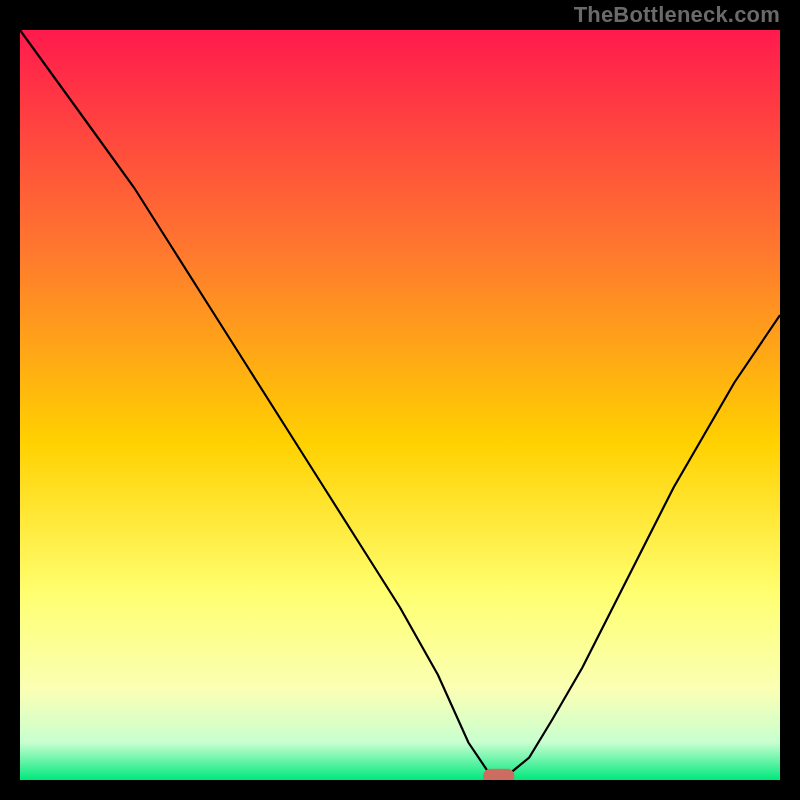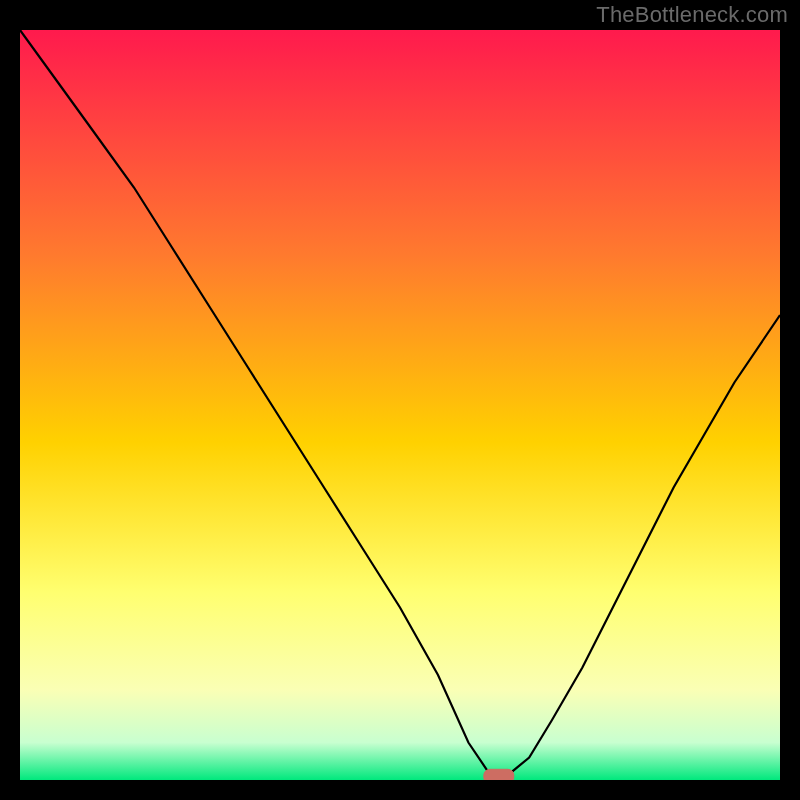--- a/index.html
+++ b/index.html
@@ -13,24 +13,24 @@
   }
   .frame {
     position: relative;
     width: 800px;
     height: 800px;
     background: #000;
   }
   .watermark {
     position: absolute;
     top: 2px;
-    right: 12px;
+    right: 20px;
     color: #6a6a6a;
     font-size: 22px;
-    font-weight: 400;
+    font-weight: 700;
     letter-spacing: 0.2px;
     user-select: none;
   }
   .plot-wrap {
     position: absolute;
     left: 20px;
     top: 30px;
     width: 760px;
     height: 750px;
     background: #000;

